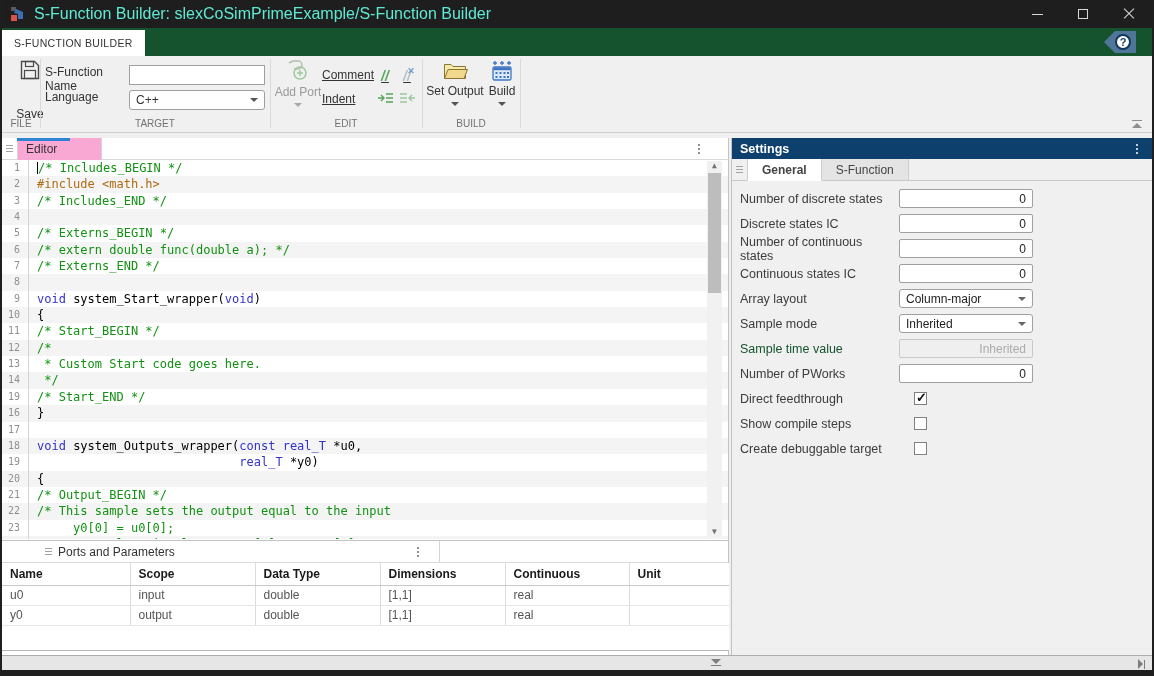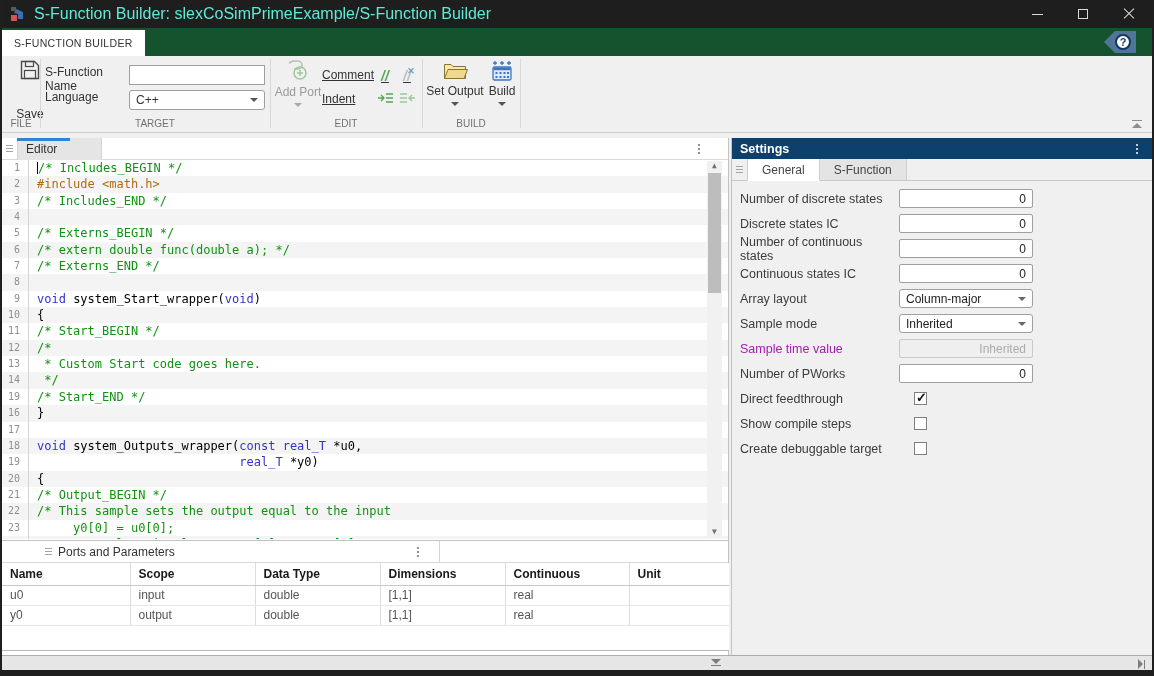--- a/index.html
+++ b/index.html
@@ -64,21 +64,21 @@
   .panel-grip i { display:block; width:7px; height:1px; background:#a3a3a3; }
   .kebab { width:14px; display:flex; flex-direction:column; align-items:center; gap:2px; }
   .kebab i { width:2px; height:2px; background:#6b6b6b; border-radius:50%; }
   .kebab.white i { background:#fff; }
 
   
   .editor-panel { position:absolute; left:0; top:5px; width:727px; height:402px; border-right:1px solid #c3c3c3; background:#fff; }
   .editor-tabbar { height:22px; background:#fff; border-bottom:1px solid #d9d9d9; display:flex; align-items:center; position:relative; }
   .editor-accent { position:absolute; left:15px; top:0; width:53px; height:3px; background:#2e83d4; }
   .editor-tab { height:22px; margin-left:15px; width:85px; border-left:1px solid #d4d4d4; border-right:1px solid #d4d4d4;
-      display:flex; align-items:center; padding-left:8px; font-size:12px; color:#333; background:#e5e5e5; }
+      display:flex; align-items:center; padding-left:8px; font-size:12px; color:#333; background:#f9a8d4; }
   .editor-tabbar .kebab { position:absolute; right:22px; }
   .code-area { position:relative; height:379px; overflow:hidden; font-family:"DejaVu Sans Mono", monospace; font-size:12px; }
   .cl { display:flex; height:16.35px; line-height:16.35px; }
   .cl.alt { background:#f4f4f4; }
   .ln { flex:none; width:27px; text-align:right; padding-right:8px; color:#8f8f8f; font-size:10px;
         border-right:1px solid #d4d4d4; background:inherit; }
   .ct { white-space:pre; padding-left:8px; }
   .caret { display:inline-block; width:1px; height:12px; background:#000; vertical-align:-2px; }
   .cm { color:#129212; } .kw { color:#3333cc; } .pp { color:#b06a10; } .pl { color:#000; }
   .vscroll { position:absolute; right:6px; top:1px; width:15px; height:376px; background:#f1f1f1; }
@@ -102,25 +102,25 @@
 
   
   .right-col { position:absolute; left:729px; top:5px; right:0; height:517px; background:#f0f0f0; border-left:1px solid #c3c3c3; }
   .settings-header { height:21px; background:#0e406e; color:#fff; display:flex; align-items:center; padding-left:8px;
       font-size:12.5px; font-weight:bold; position:relative; }
   .settings-header .kebab { position:absolute; right:8px; }
   .settings-tabs { height:22px; display:flex; align-items:stretch; border-bottom:1px solid #c9c9c9; background:#f0f0f0; }
   .settings-tabs .panel-grip { margin:0 3px; }
   .stab { padding:0 14px; display:flex; align-items:center; font-size:12px; color:#444; background:#e4e4e4;
       border-right:1px solid #cecece; }
-  .stab.active { background:#fff; border-left:1px solid #cecece; margin-bottom:-1px; border-bottom:1px solid #fff; }
+  .stab.active { background:#fff; border-left:1px solid #cecece; margin-bottom:-1px; border-bottom:1px solid #fff;font-weight:bold; }
   .sform { padding-top:8px; }
   .srow { display:flex; align-items:center; height:19px; margin:0 0 6px 8px; font-size:12.5px; color:#3c3c3c; }
   .srow .slabel { width:159px; }
-  .srow .slabel.off { color:#a21caf; }
+  .srow .slabel.off { color:#14532d; }
   .sinput { width:134px; height:19px; border:1px solid #a0a0a0; background:#fff; font-size:12px; text-align:right;
       padding:0 6px; font-family:"Liberation Sans",sans-serif; color:#222; border-radius:2px; }
   .sinput.off { background:#efefef; border-color:#c9c9c9; color:#ababab; }
   .sselect { width:134px; height:19px; border:1px solid #a0a0a0; border-radius:3px; background:#fff; font-size:12px;
       color:#222; display:flex; align-items:center; padding:0 6px; position:relative; }
   .sselect .caret-down { position:absolute; right:6px; margin:0; border-top-color:#666; }
   .checkbox { width:13px; height:13px; border:1px solid #808080; background:#fff; margin-left:15px; position:relative; }
   .checkbox.on::after { content:"\2713"; position:absolute; left:1px; top:-3px; font-size:13px; font-weight:bold; color:#111; }
 
   

